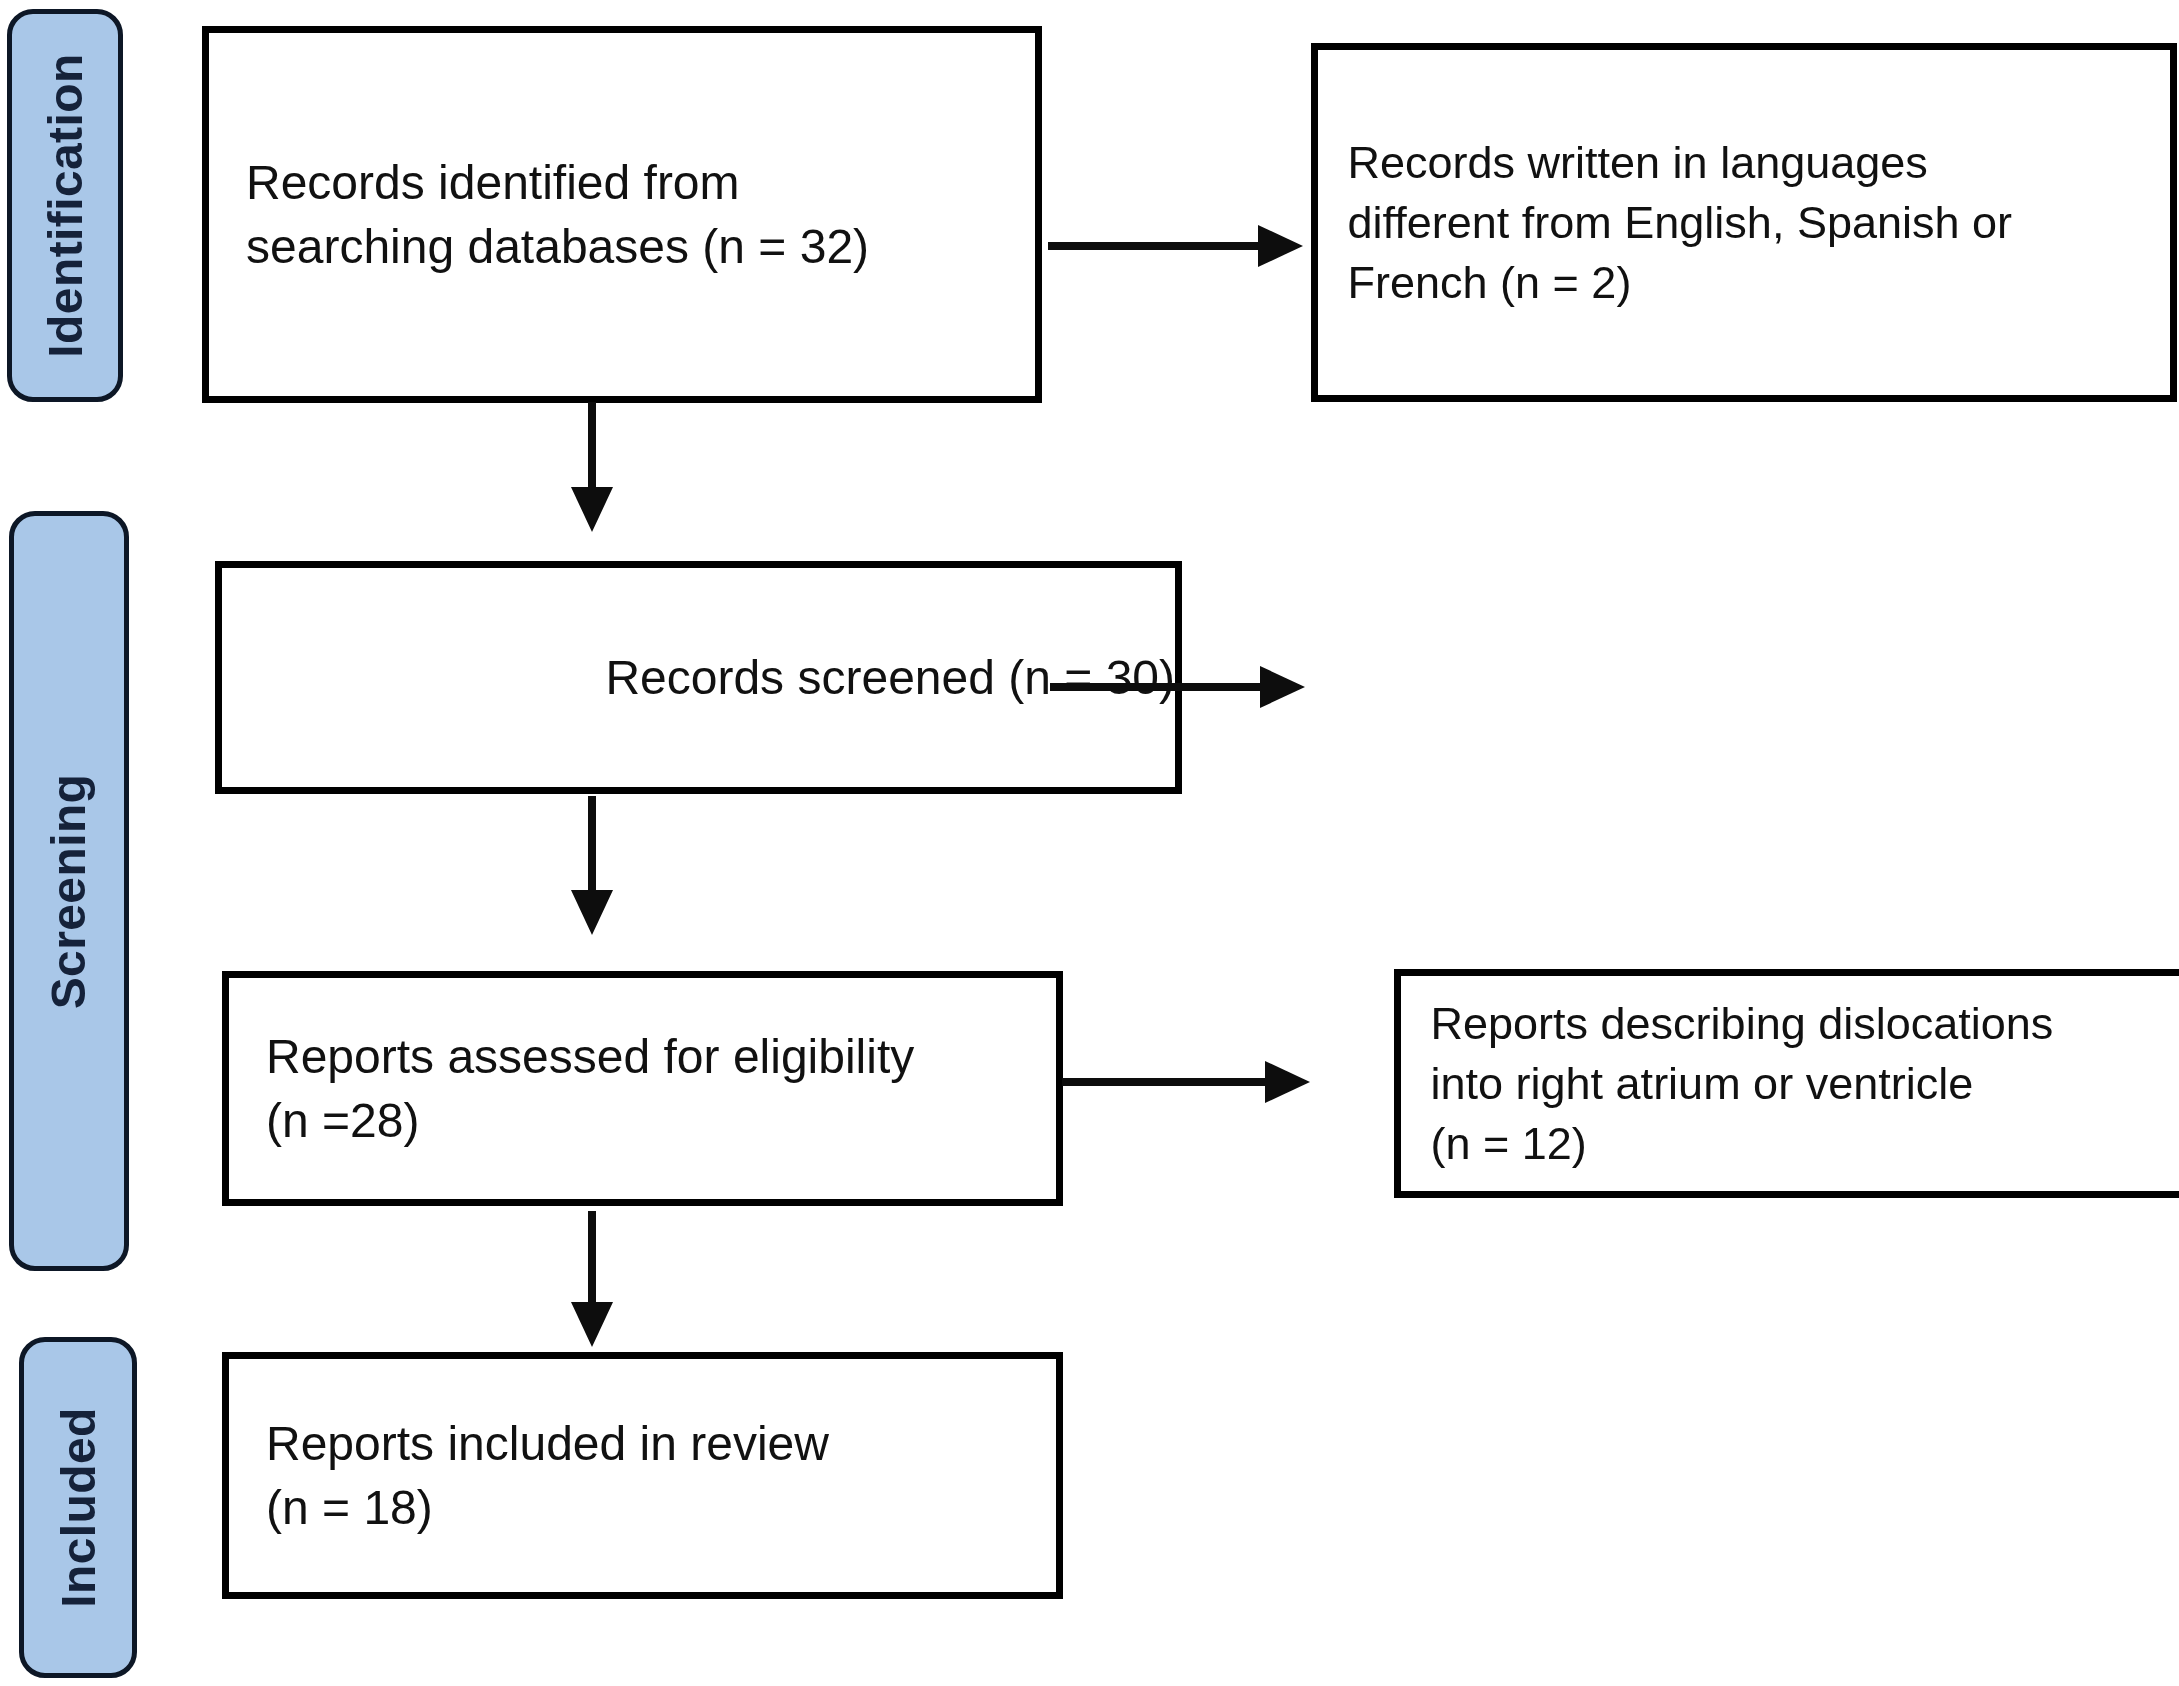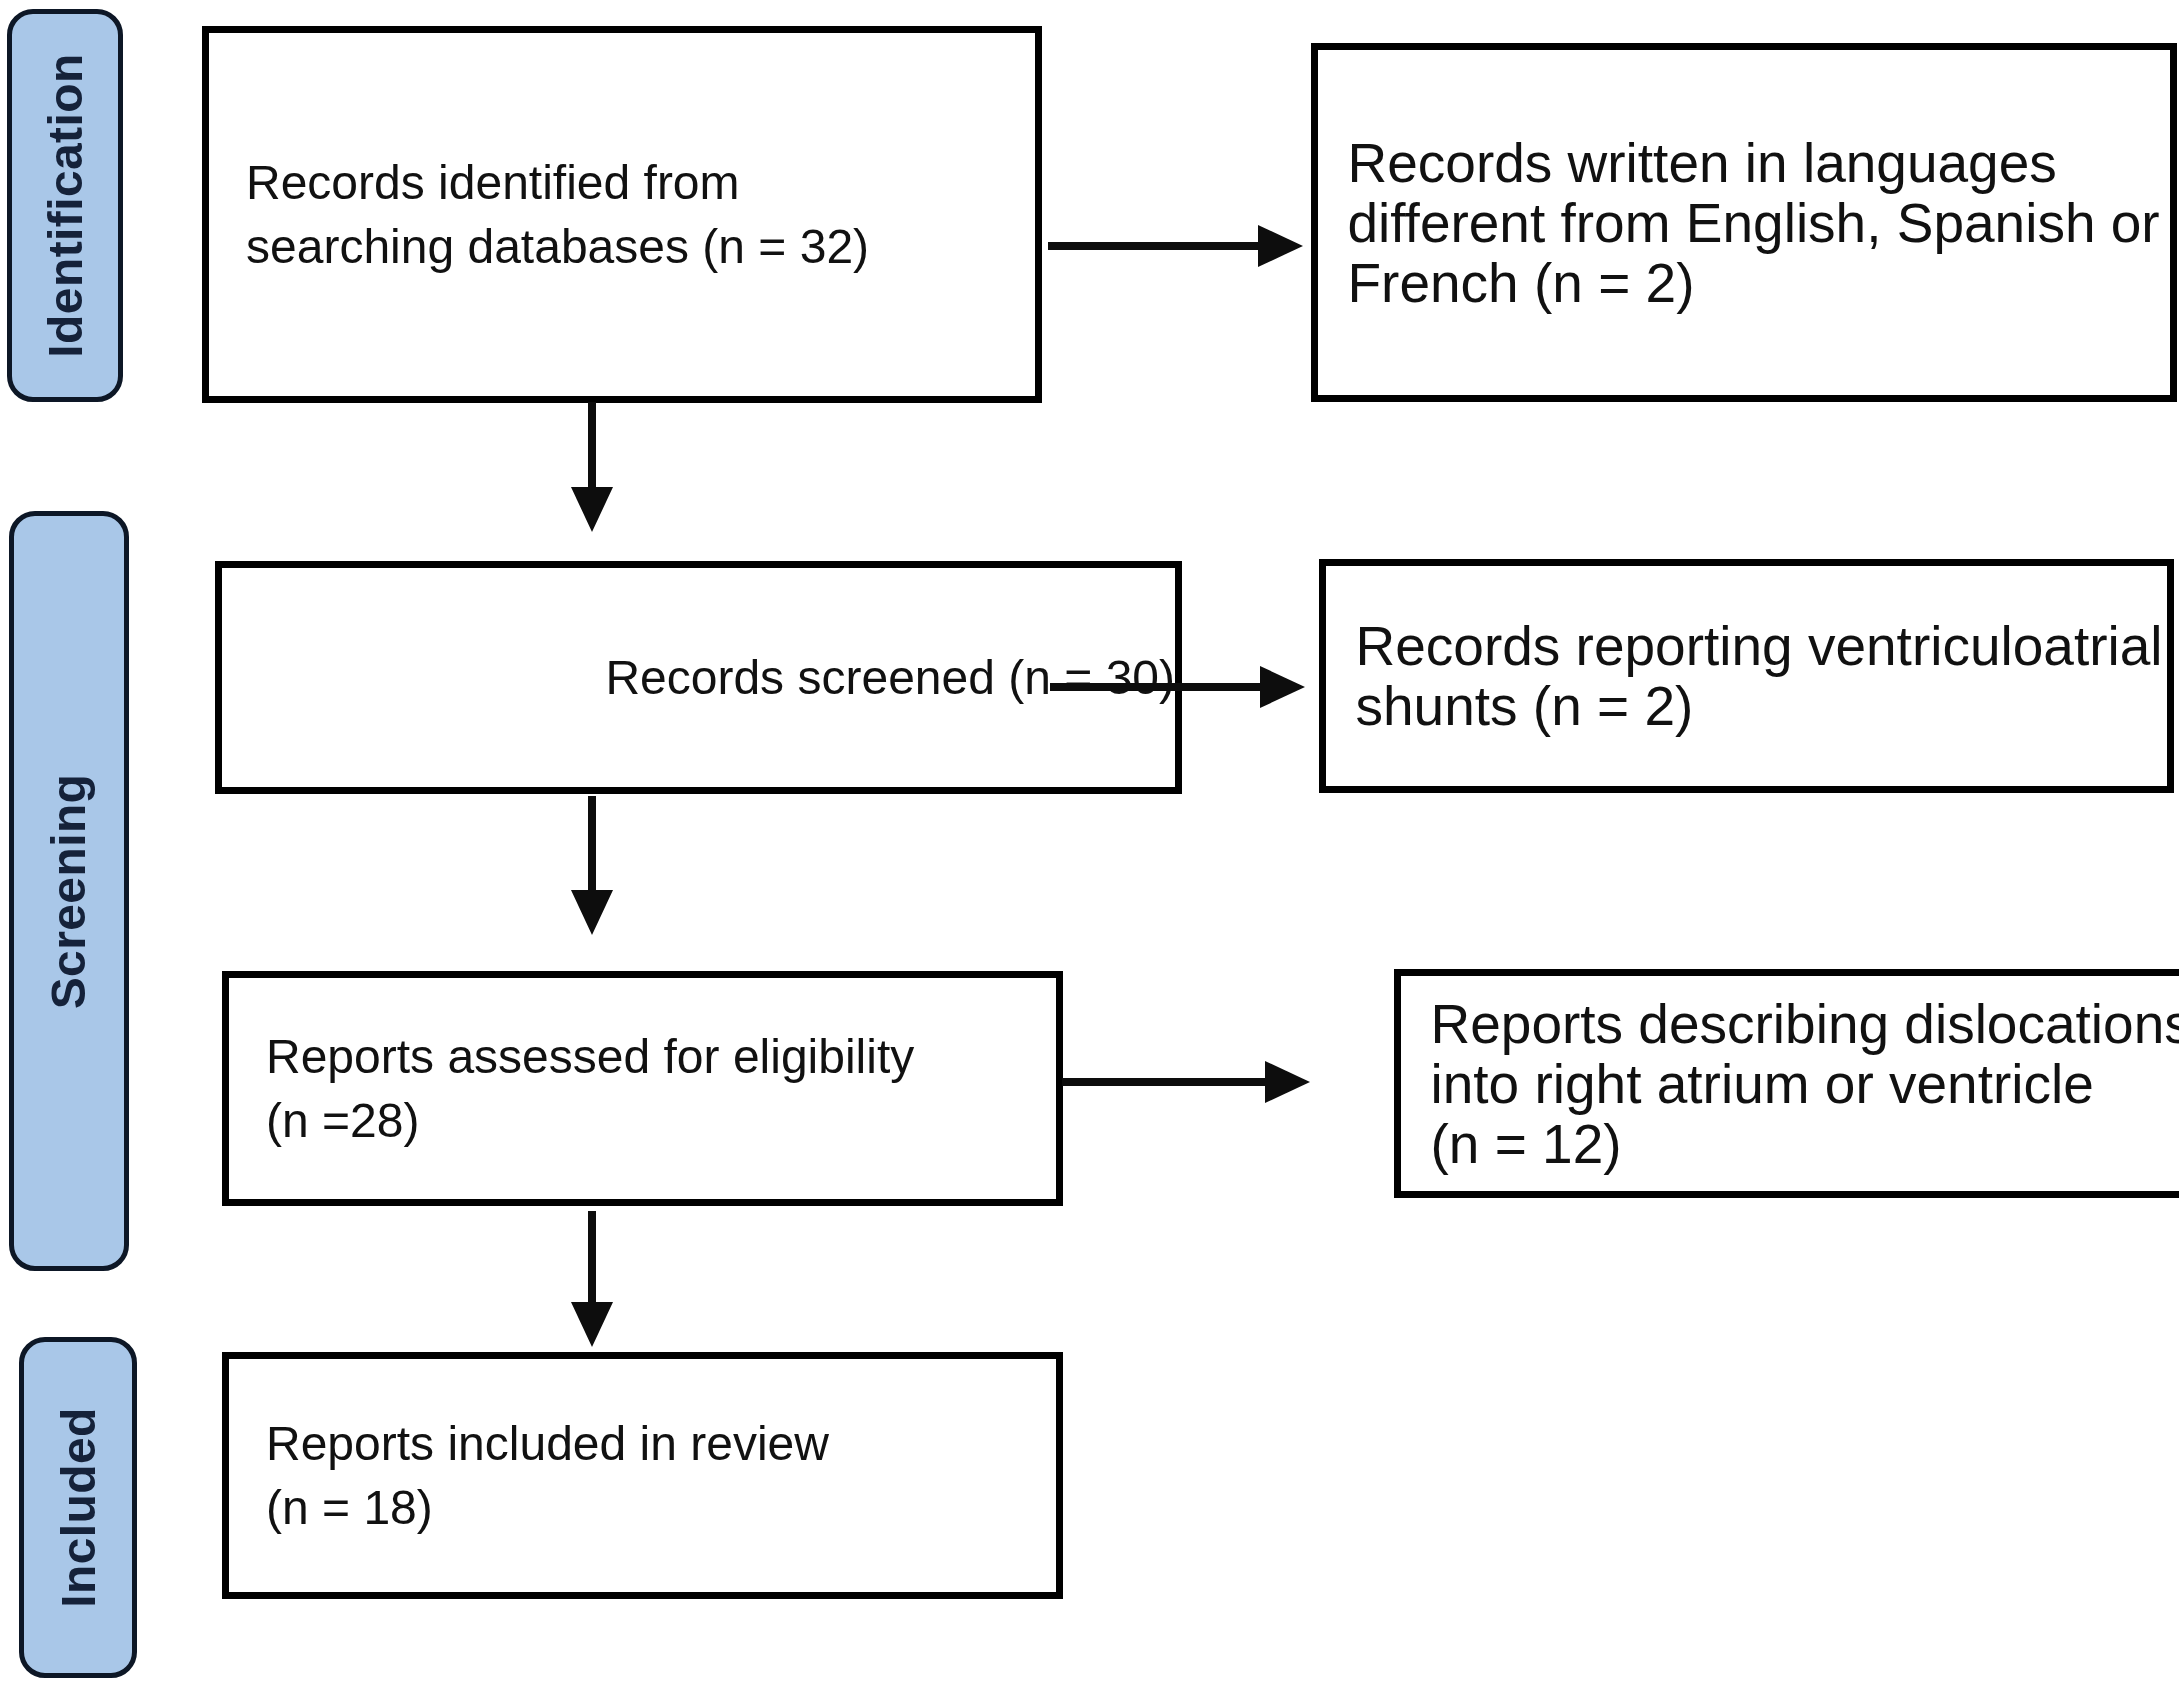--- a/index.html
+++ b/index.html
@@ -46,21 +46,21 @@
     align-items: center;
   }
   .flow-box .box-text {
     white-space: pre;
     font-size: 48px;
     line-height: 64px;
     color: #111111;
     padding-left: 37px;
   }
   .flow-box.exclusion .box-text {
-    font-size: 55px;
+    font-size: 45px;
     line-height: 60px;
     padding-left: 29.5px;
   }
 
   
   .stem-v {
     position: absolute;
     width: 7.8px;
     background: #0d0d0d;
   }
@@ -121,24 +121,20 @@
     <span class="box-text">Reports included in review
 (n = 18)</span>
   </div>
 
   <div class="flow-box exclusion" style="left:1311px; top:43px; width:866px; height:359px;">
     <span class="box-text">Records written in languages
 different from English, Spanish or
 French (n = 2)</span>
   </div>
 
-  <div class="flow-box exclusion" style="left:1319px; top:559px; width:855px; height:234px;">
-    <span class="box-text">Records reporting ventriculoatrial
-shunts (n = 2)</span>
-  </div>
 
   <div class="flow-box exclusion" style="left:1394px; top:969px; width:1010px; height:229px;">
     <span class="box-text">Reports describing dislocations
 into right atrium or ventricle
 (n = 12)</span>
   </div>
 
   <div>
     <div class="stem-v" style="left:588px; top:402px; height:87px;"></div>
     <div class="head-down" style="left:571px; top:487px;"></div>

